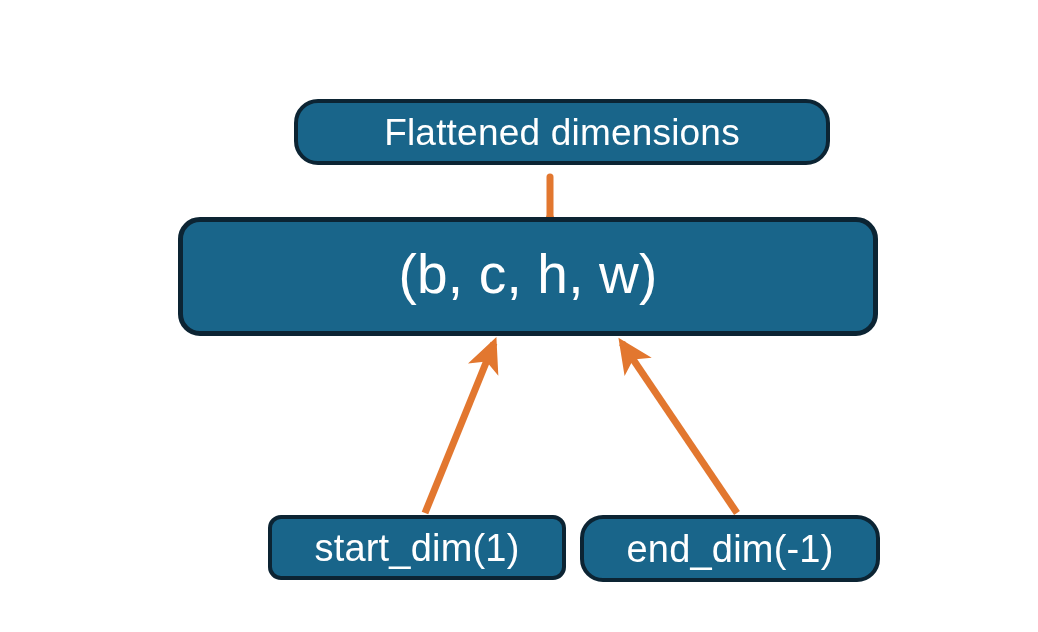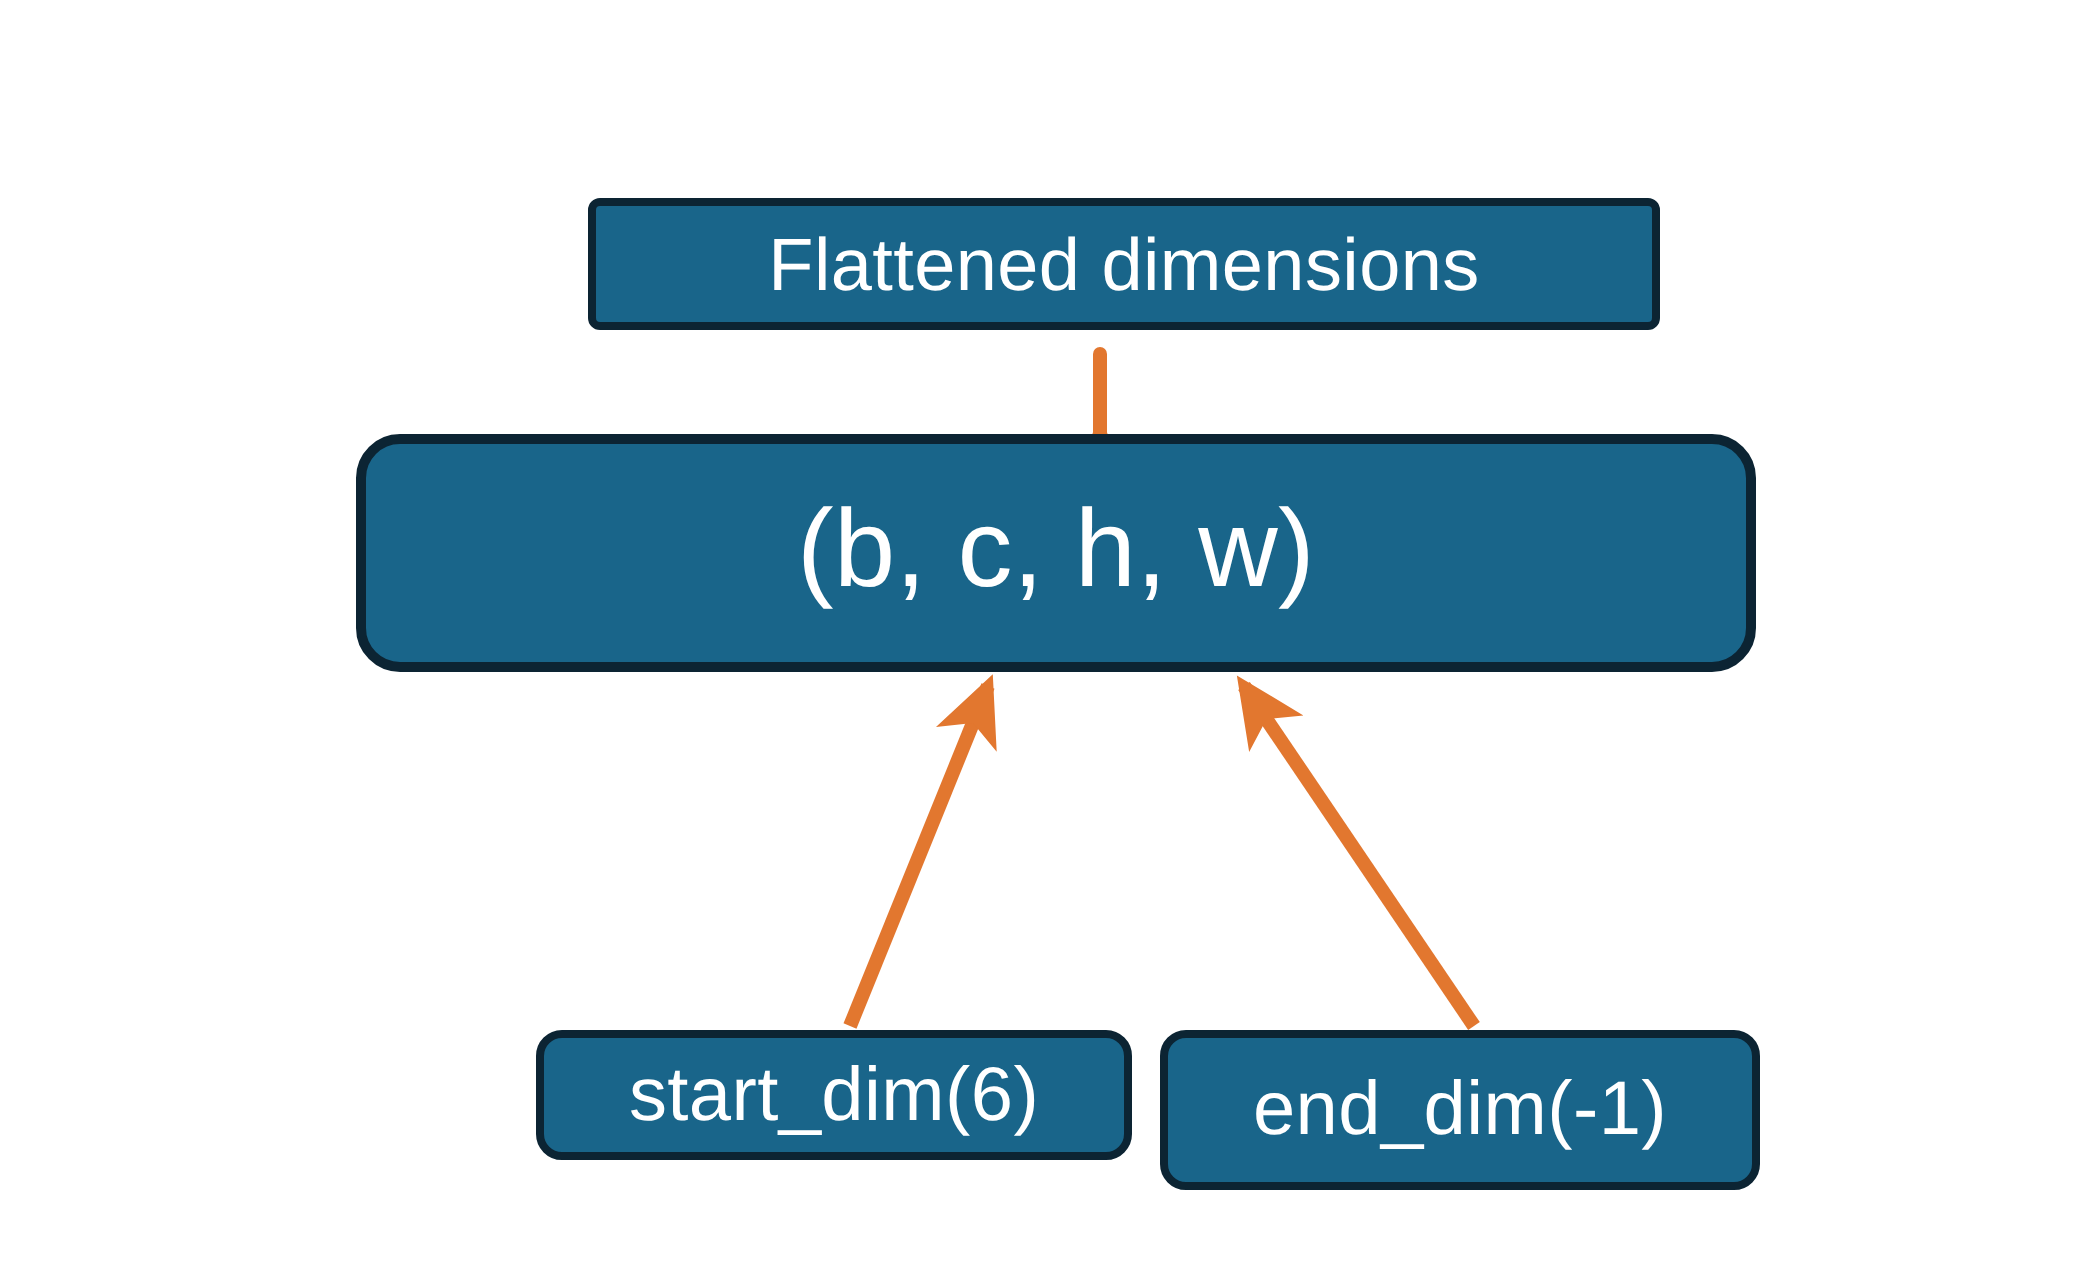--- a/index.html
+++ b/index.html
@@ -31,21 +31,21 @@
     font-weight: 400;
     letter-spacing: 0.2px;
     line-height: 1;
     user-select: none;
   }
   #node-flattened {
     left: 294px;
     top: 99px;
     width: 536px;
     height: 66px;
-    border-radius: 6px;
+    border-radius: 24px;
     font-size: 37px;
   }
   #node-shape {
     left: 178px;
     top: 217px;
     width: 700px;
     height: 119px;
     border-radius: 22px;
     border-width: 5px;
     font-size: 55px;
@@ -55,22 +55,22 @@
     top: 515px;
     width: 298px;
     height: 65px;
     border-radius: 13px;
     font-size: 38px;
   }
   #node-end-dim {
     left: 580px;
     top: 515px;
     width: 300px;
-    height: 80px;
-    border-radius: 13px;
+    height: 67px;
+    border-radius: 23px;
     font-size: 38px;
     align-items: center;
   }
   .shape-label {
     position: relative;
     top: -2px;
   }
   #overlay {
     position: absolute;
     left: 0;
@@ -116,20 +116,20 @@
 
   <div class="node" id="node-flattened">
     <span>Flattened dimensions</span>
   </div>
 
   <div class="node" id="node-shape">
     <span class="shape-label">(b, c, h, w)</span>
   </div>
 
   <div class="node" id="node-start-dim">
-    <span>start_dim(6)</span>
+    <span>start_dim(1)</span>
   </div>
 
   <div class="node" id="node-end-dim">
     <span>end_dim(-1)</span>
   </div>
 
 </div>
 
 </body></html>

